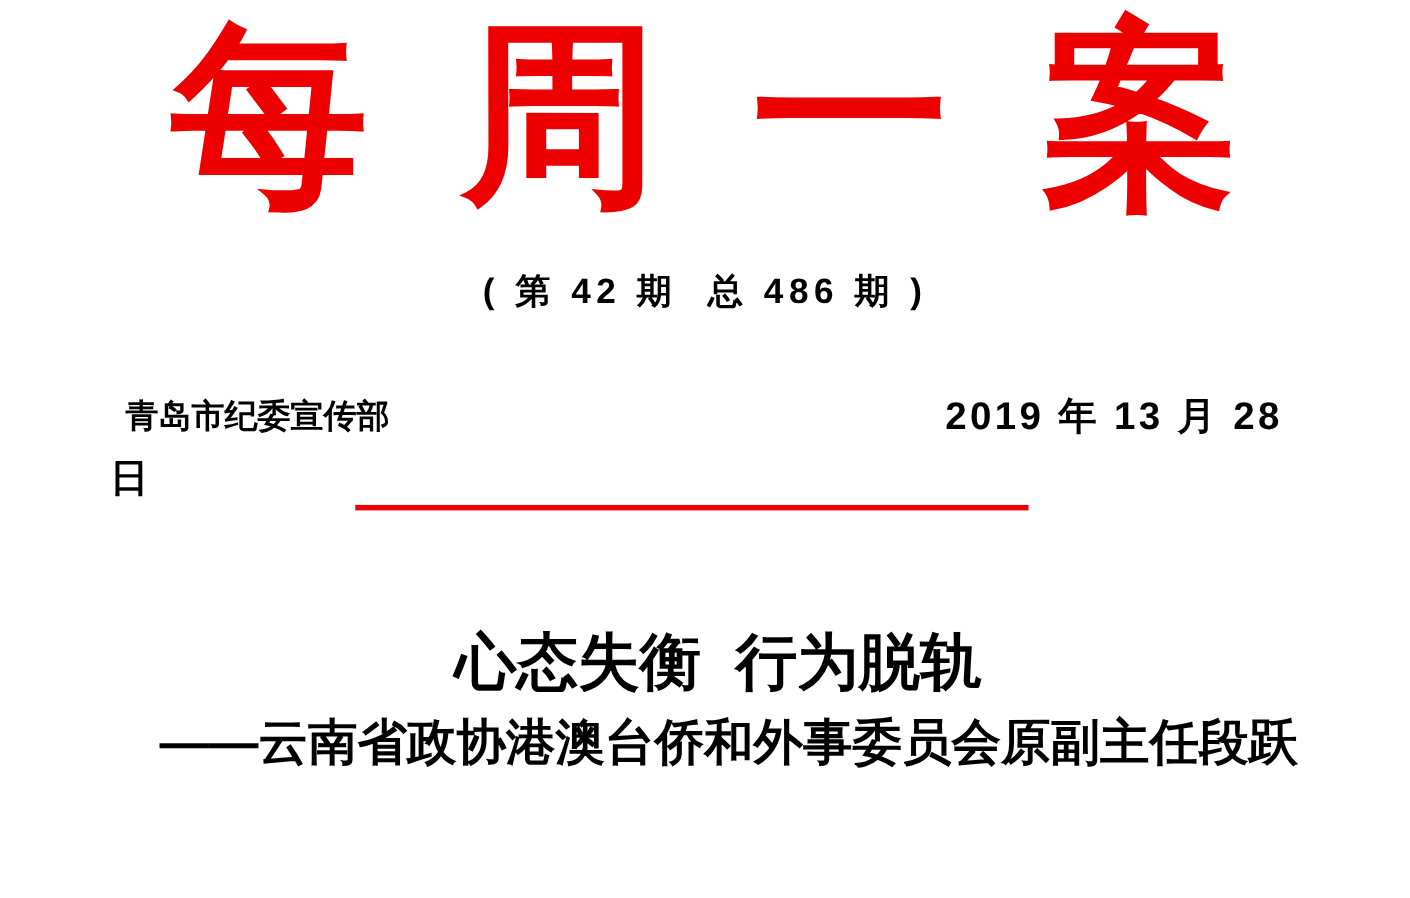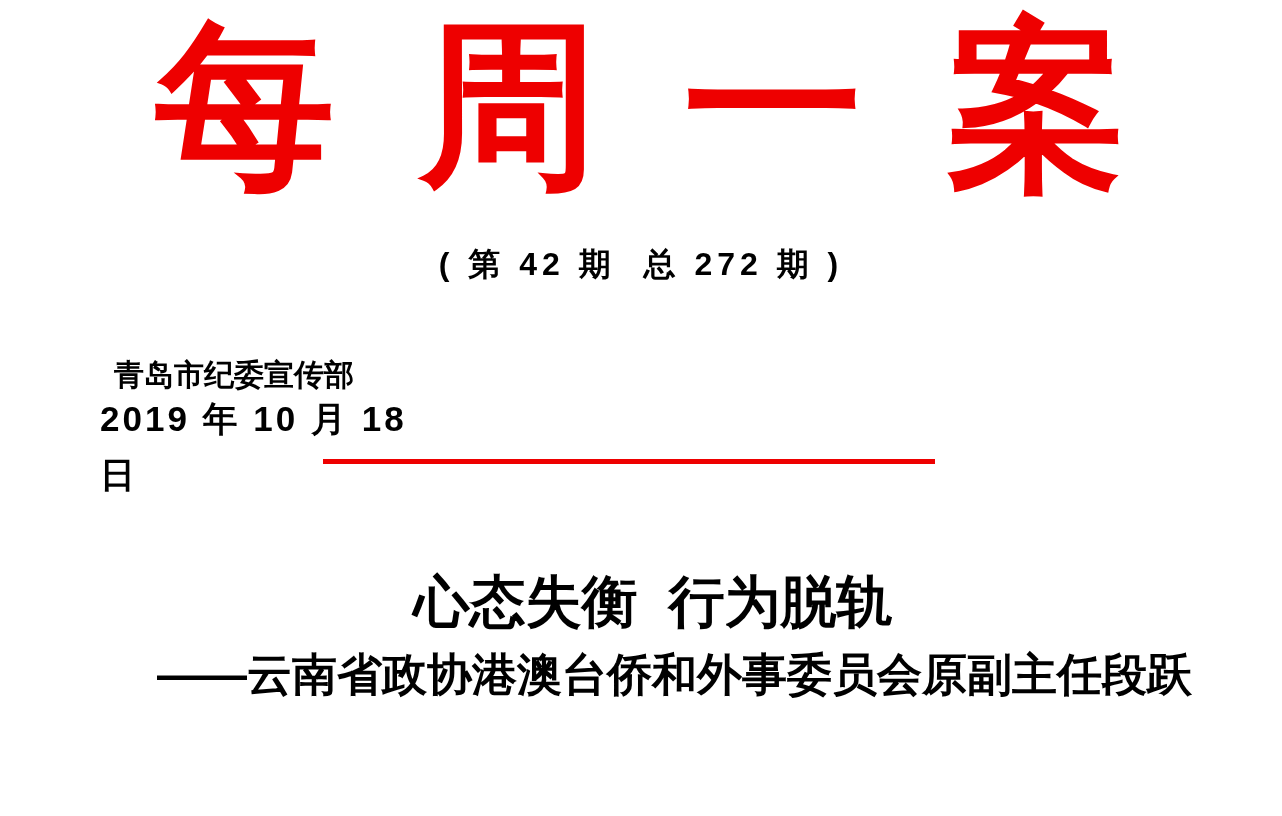--- a/index.html
+++ b/index.html
@@ -56,22 +56,21 @@
   .byline {
     position: absolute;
     left: 100px;
     right: 116px;
     top: 355px;
     font-weight: bold;
   }
   .byline-row {
     display: flex;
     justify-content: space-between;
-    align-items: flex-start;
-    flex-direction: column;
+    align-items: center;
   }
   .dept {
     font-size: 30px;
     padding-left: 14px;
     white-space: pre;
   }
   .date {
     font-size: 35px;
     letter-spacing: 3px;
     white-space: pre;
@@ -112,45 +111,44 @@
     right: 90px;
     top: 638px;
     margin: 0;
     font-size: 45px;
     font-weight: bold;
     line-height: 73px;
   }
   .sub-line {
     display: block;
     white-space: pre;
-    text-align: right;
   }
   .sub-line.indent {
     text-indent: 50px;
   }
 </style>
 </head>
 <body>
 
 <div class="page">
 
   <header>
     <div class="masthead-title">
       <span>每</span>
       <span>周</span>
       <span>一</span>
       <span>案</span>
     </div>
-    <div class="issue-line">( 第 42 期  总 272 期 )</div>
+    <div class="issue-line">( 第 42 期  总 486 期 )</div>
   </header>
 
   <div class="byline">
     <div class="byline-row">
       <span class="dept">青岛市纪委宣传部</span>
-      <span class="date">2019 年 10 月 18</span>
+      <span class="date">2019 年 13 月 28</span>
     </div>
     <div class="date-wrap">日</div>
   </div>
 
   <div class="red-rule"></div>
 
   <main>
     <h1 class="article-title">心态失衡  行为脱轨</h1>
     <p class="article-subtitle">
       <span class="sub-line indent">——云南省政协港澳台侨和外事委员会原副主任段跃</span>

